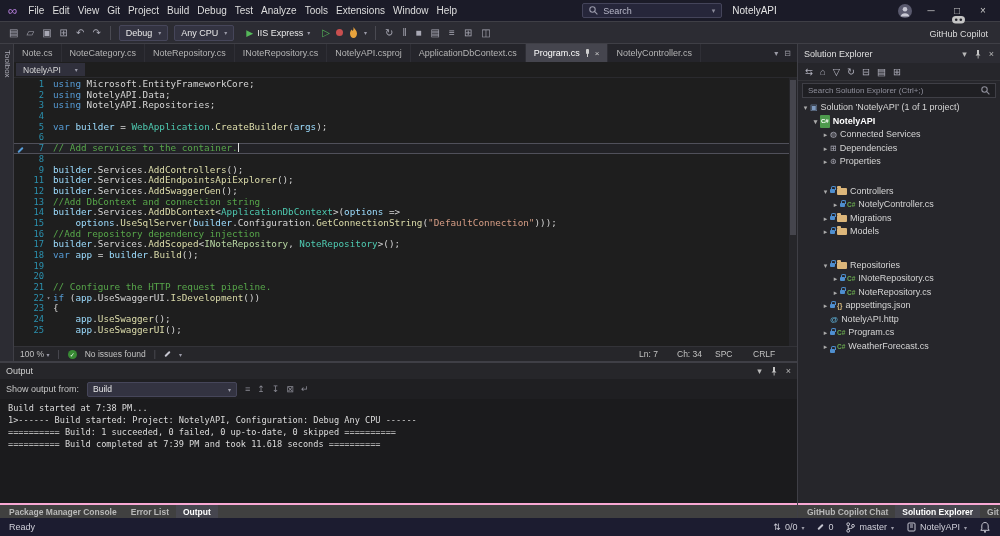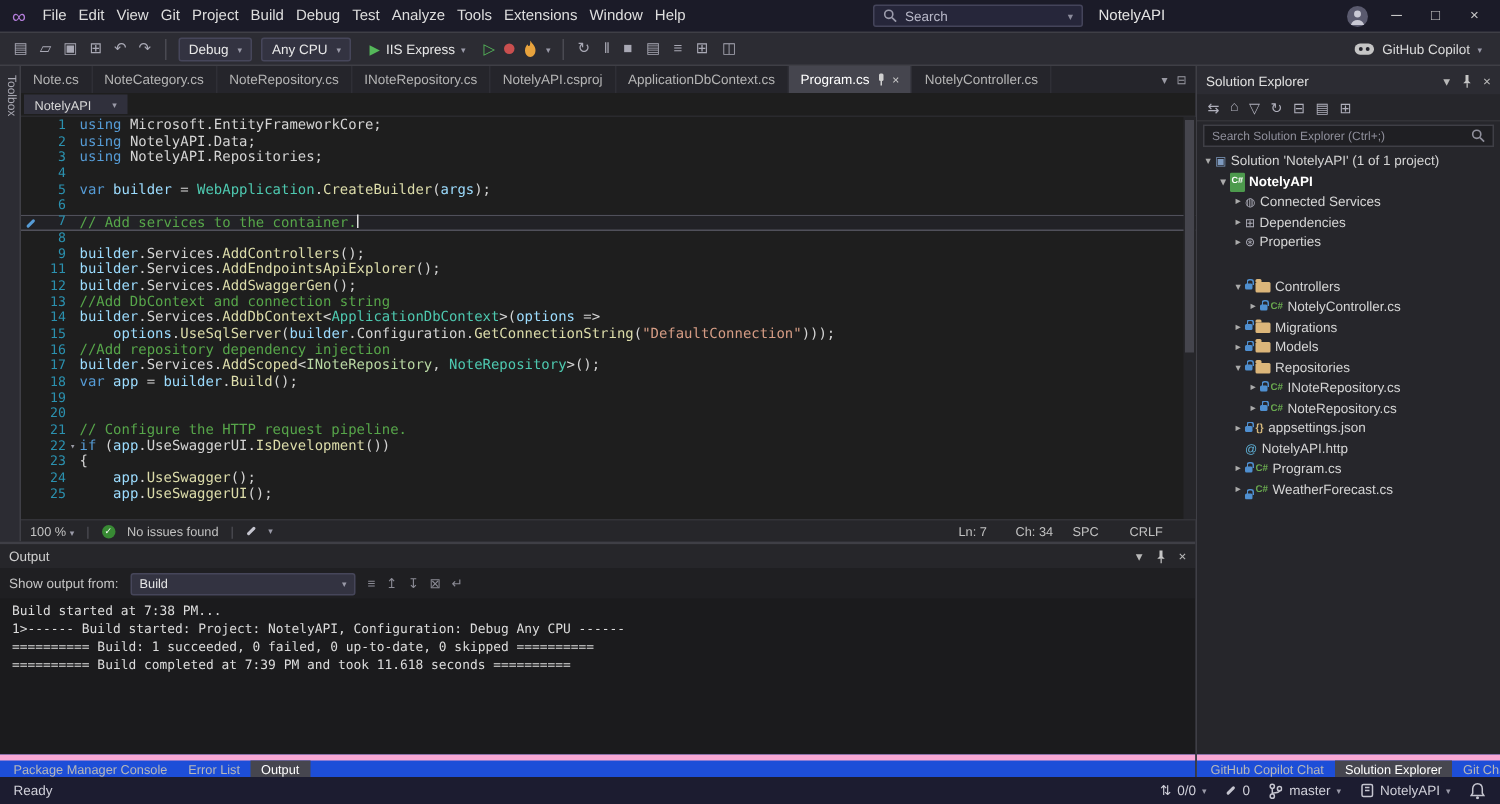--- a/index.html
+++ b/index.html
@@ -24,21 +24,21 @@
   .tb-icon { color:#A8A8B4; font-size:10px; line-height:20px; padding:0 1px; }
   .tb-sep { width:1px; height:14px; background:#4A4A52; margin:0 2px; }
   .dropdown { height:16px; background:#333341; border:1px solid #46465A; border-radius:2px; display:flex;
     align-items:center; gap:6px; padding:0 6px; font-size:9px; color:#E8E8E8; }
   .dd-caret { font-size:6px; color:#9A9AA8; }
   .run-button { height:16px; display:flex; align-items:center; gap:4px; padding:0 6px; font-size:9px; color:#E8E8E8; }
   .play-green { color:#55B85A; font-size:9px; }
   .play-outline { color:#55B85A; font-size:10px; }
   .red-dot { width:7px; height:7px; border-radius:50%; background:#C94F4F; display:inline-block; }
   .tb-spacer { flex:1; }
-  .copilot { display:flex; align-items:center; gap:5px; font-size:9px; color:#DCDCDC; padding-right:4px; }
+  .copilot { display:flex; align-items:center; gap:5px; font-size:9px; color:#DCDCDC; padding-right:4px;flex-direction:column; }
 
   
   .main-row { display:flex; height:474px; }
   .left-center { flex:1; display:flex; flex-direction:column; min-width:0; }
   .editor-zone { display:flex; height:317px; }
   .toolbox-strip { width:14px; background:#2C2C33; border-right:1px solid #3F3F46; padding-top:4px; }
   .toolbox-label { writing-mode:vertical-rl; font-size:8px; color:#ABABB5; margin:2px auto 0 3px; }
   .editor-col { flex:1; display:flex; flex-direction:column; min-width:0; }
 
   
@@ -88,21 +88,21 @@
   .panel-header .ph-icons { margin-left:auto; display:flex; gap:8px; align-items:center; color:#B8B8B8; font-size:9px; }
   .output-controls { height:20px; display:flex; align-items:center; gap:8px; padding:0 6px; font-size:9px; color:#C5C5C5; background:#1F1F22; }
   .out-dd { width:150px; height:15px; background:#333341; border:1px solid #46465A; border-radius:2px;
     display:flex; align-items:center; padding:0 5px; font-size:8.5px; color:#E6E6E6; }
   .out-dd .dd-caret { margin-left:auto; }
   .out-icons { display:flex; gap:7px; color:#8A8A94; font-size:9px; }
   .output-text { flex:1; padding:3px 8px; font-family:"DejaVu Sans Mono",monospace; font-size:8.6px;
     line-height:12px; color:#DCDCDC; overflow:hidden; white-space:pre; }
 
   
-  .bottom-tabs { height:15px; background:#1d4ed8; display:flex; align-items:stretch; padding-left:2px; border-top:4px solid #f9a8d4; }
+  .bottom-tabs { height:15px; background:#404040; display:flex; align-items:stretch; padding-left:2px; border-top:2px solid #f9a8d4;font-weight:bold; }
   .btab { display:flex; align-items:center; padding:0 7px; font-size:8.5px; color:#B8B8B8; white-space:nowrap; }
   .btab.active { background:#46464F; color:#FFFFFF; }
 
   
   .right-col { width:203px; flex:none; background:#26262B; border-left:1px solid #3F3F46; display:flex; flex-direction:column; }
   .se-header { height:19px; background:#2C2C33; display:flex; align-items:center; padding:0 6px; font-size:9px; color:#E0E0E0; }
   .se-header .ph-icons { margin-left:auto; display:flex; gap:7px; align-items:center; color:#B8B8B8; }
   .se-toolbar { height:18px; display:flex; align-items:center; gap:7px; padding:0 7px; color:#B0B0BC; font-size:9.5px; background:#26262B; border-bottom:1px solid #333338; }
   .se-search { height:18px; display:flex; align-items:center; padding:1px 4px; }
   .se-search-box { flex:1; height:15px; background:#1F1F23; border:1px solid #3F3F46; display:flex; align-items:center;
@@ -438,21 +438,21 @@
           <span class="lock-icon"></span>
           <span class="tree-icon i-folder"></span>
           <span class="tree-label">Migrations</span>
         </div>
         <div class="tree-row" style="padding-left: 23px;">
           <span class="tree-arrow">▸</span>
           <span class="lock-icon"></span>
           <span class="tree-icon i-folder"></span>
           <span class="tree-label">Models</span>
         </div>
-        <div class="tree-row" style="padding-left: 23px;">
+        <div class="tree-row" style="padding-left: 23px; margin-top: 20px;">
           <span class="tree-arrow">▾</span>
           <span class="lock-icon"></span>
           <span class="tree-icon i-folder"></span>
           <span class="tree-label">Repositories</span>
         </div>
         <div class="tree-row" style="padding-left: 33px;">
           <span class="tree-arrow">▸</span>
           <span class="lock-icon"></span>
           <span class="tree-icon i-cs">C#</span>
           <span class="tree-label">INoteRepository.cs</span>

